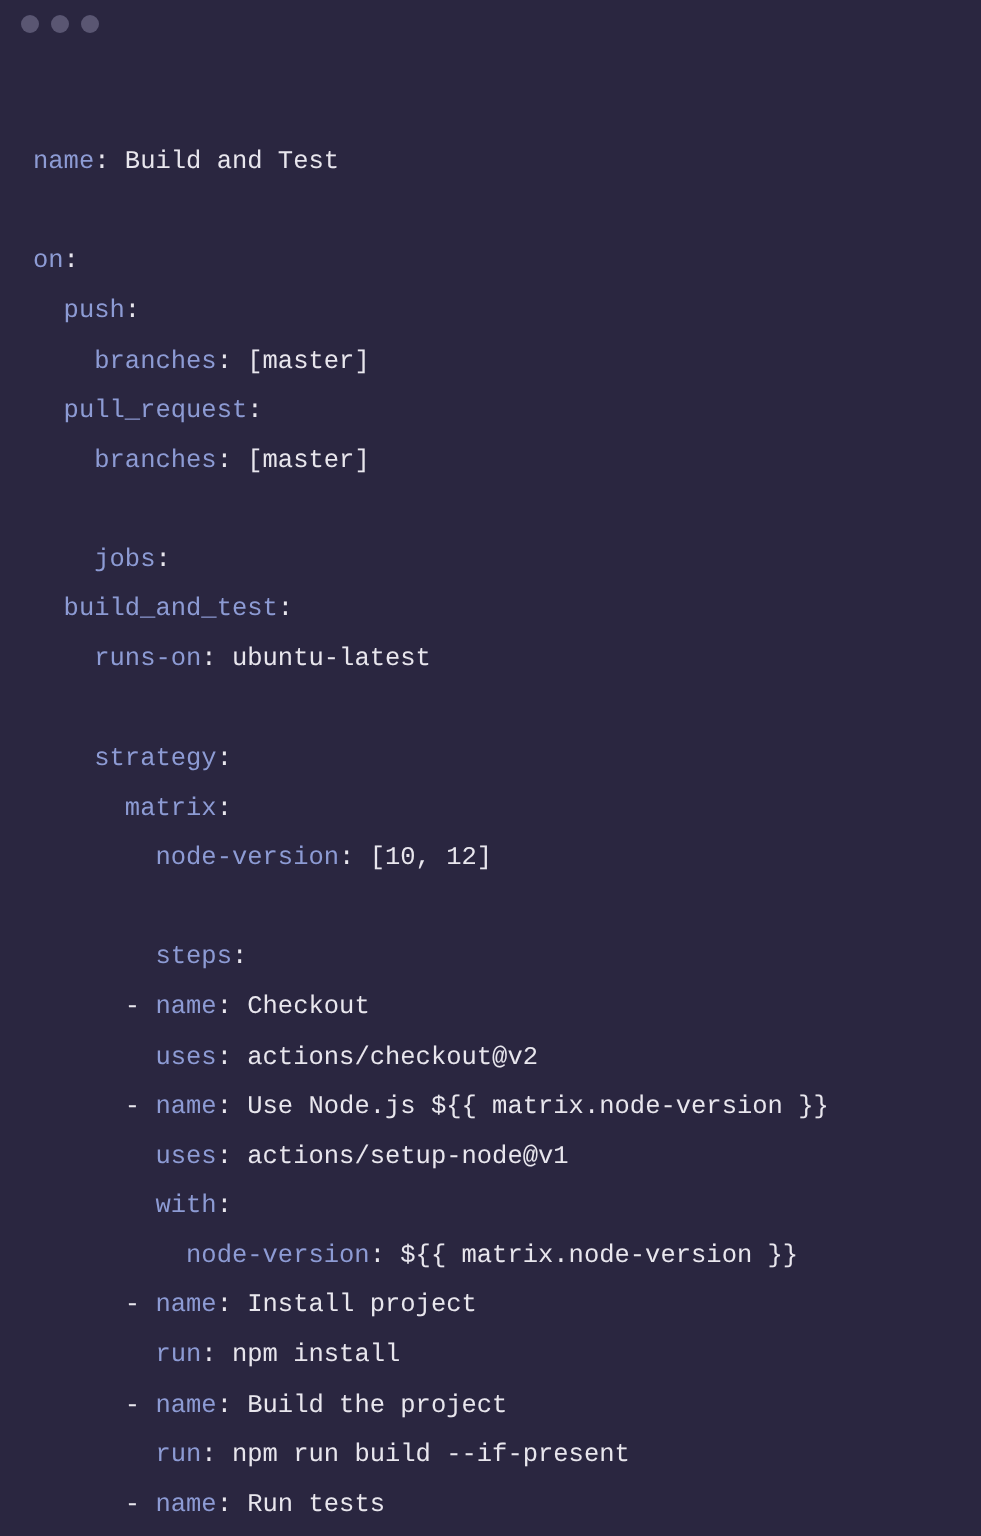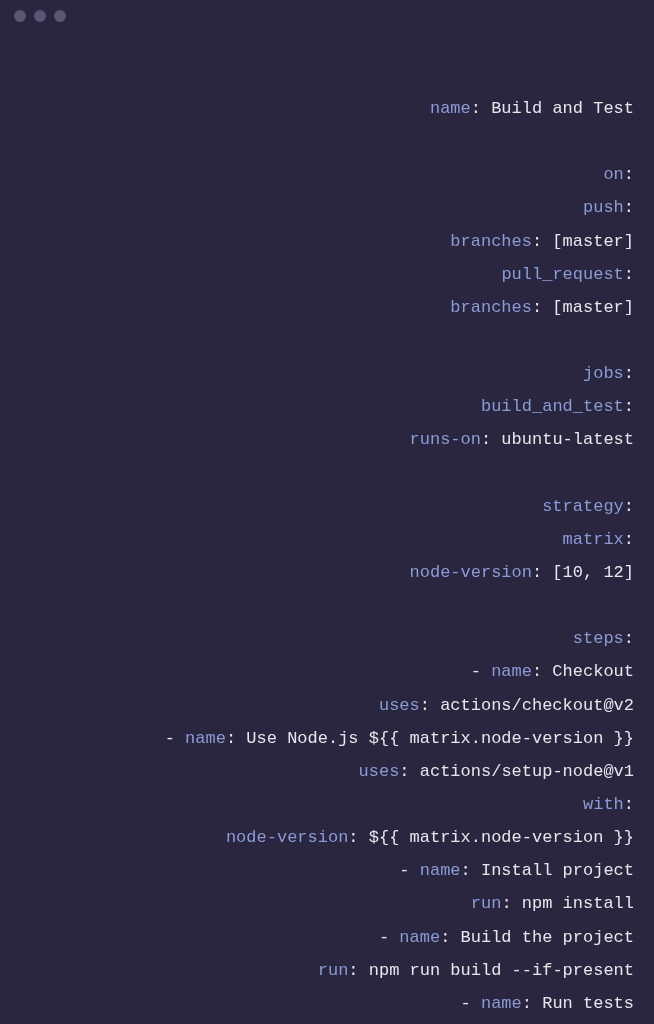--- a/index.html
+++ b/index.html
@@ -14,21 +14,20 @@
       line-height: 1.95;
       color: #e8e6ed;
       width: 654px;
       height: 1024px;
       overflow: hidden;
     }
     .window {
       background: #2a2640;
       width: 100%;
       height: 100%;
-      text-align: right;
     }
     .titlebar {
       height: 32px;
       display: flex;
       align-items: center;
       padding-left: 14px;
       gap: 8px;
     }
     .dot {
       width: 12px;

